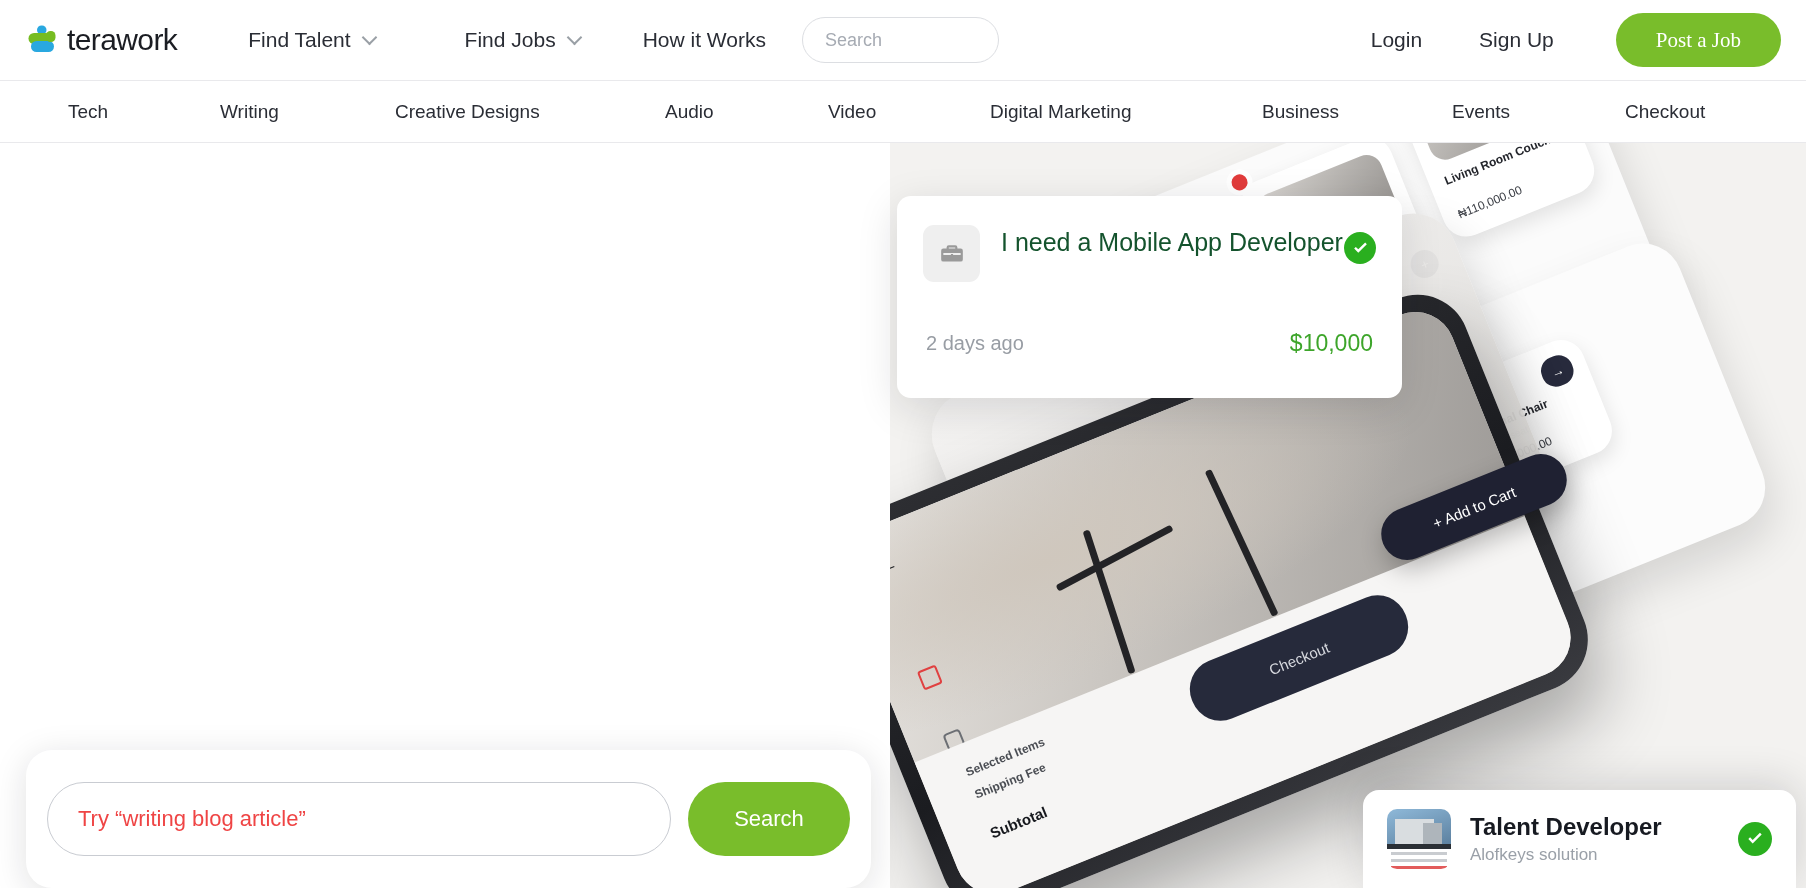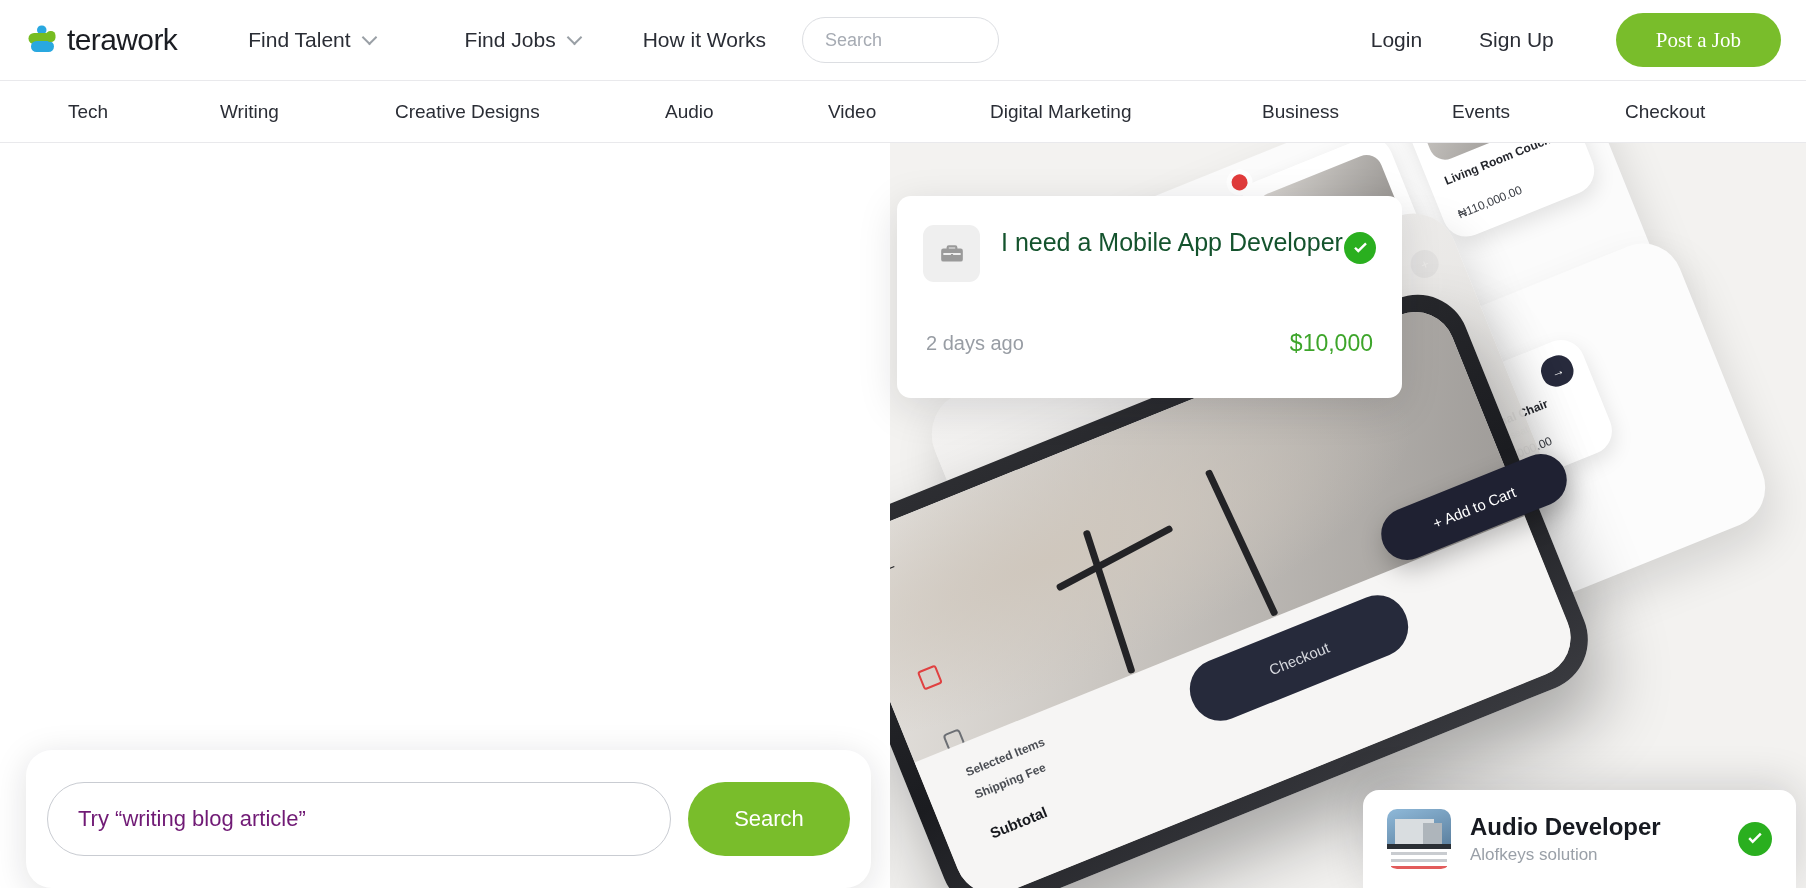--- a/index.html
+++ b/index.html
@@ -75,21 +75,21 @@
   
   .search-panel {
     position:absolute; left:26px; top:750px; width:845px; height:138px;
     background:#fff; border-radius:26px;
     box-shadow:0 6px 34px rgba(22,24,29,0.13);
     display:flex; align-items:center; padding:0 21px; z-index:14;
   }
   .search-field {
     flex:1; height:74px; border:1px solid #c9ccd2; border-radius:37px;
     display:flex; align-items:center; padding:0 30px;
-    font-size:22px; color:#701a75; background:#fff; cursor:text;
+    font-size:22px; color:#ef4444; background:#fff; cursor:text;
   }
   .btn-search {
     margin-left:17px; width:162px; height:74px; border-radius:37px;
     background:#79bd2b; color:#fff; border:none; font-size:22px;
     font-family:"Liberation Sans", sans-serif; cursor:pointer;
   }
 
   
   .mock-wrap {
     position:absolute; left:890px; top:143px; width:916px; height:745px;
@@ -400,21 +400,21 @@
 
   <div class="talent-card">
     <div class="talent-thumb">
       <div class="tt-sky"></div>
       <div class="tt-bld"></div>
       <div class="tt-bld2"></div>
       <div class="tt-band"></div>
       <div class="tt-lines"></div>
     </div>
     <div class="talent-meta">
-      <div class="talent-title">Audio Developer</div>
+      <div class="talent-title">Talent Developer</div>
       <div class="talent-sub">Alofkeys solution</div>
     </div>
     <div class="badge-check" style="width:34px;height:34px;margin-top:0;">
       <svg width="20" height="20" viewBox="0 0 24 24">
         <path d="M20 6.5L9.2 17.3 4 12.1l2.1-2.1 3.1 3.1L17.9 4.4z" fill="#ffffff"></path>
       </svg>
     </div>
   </div>
 
 </div>

